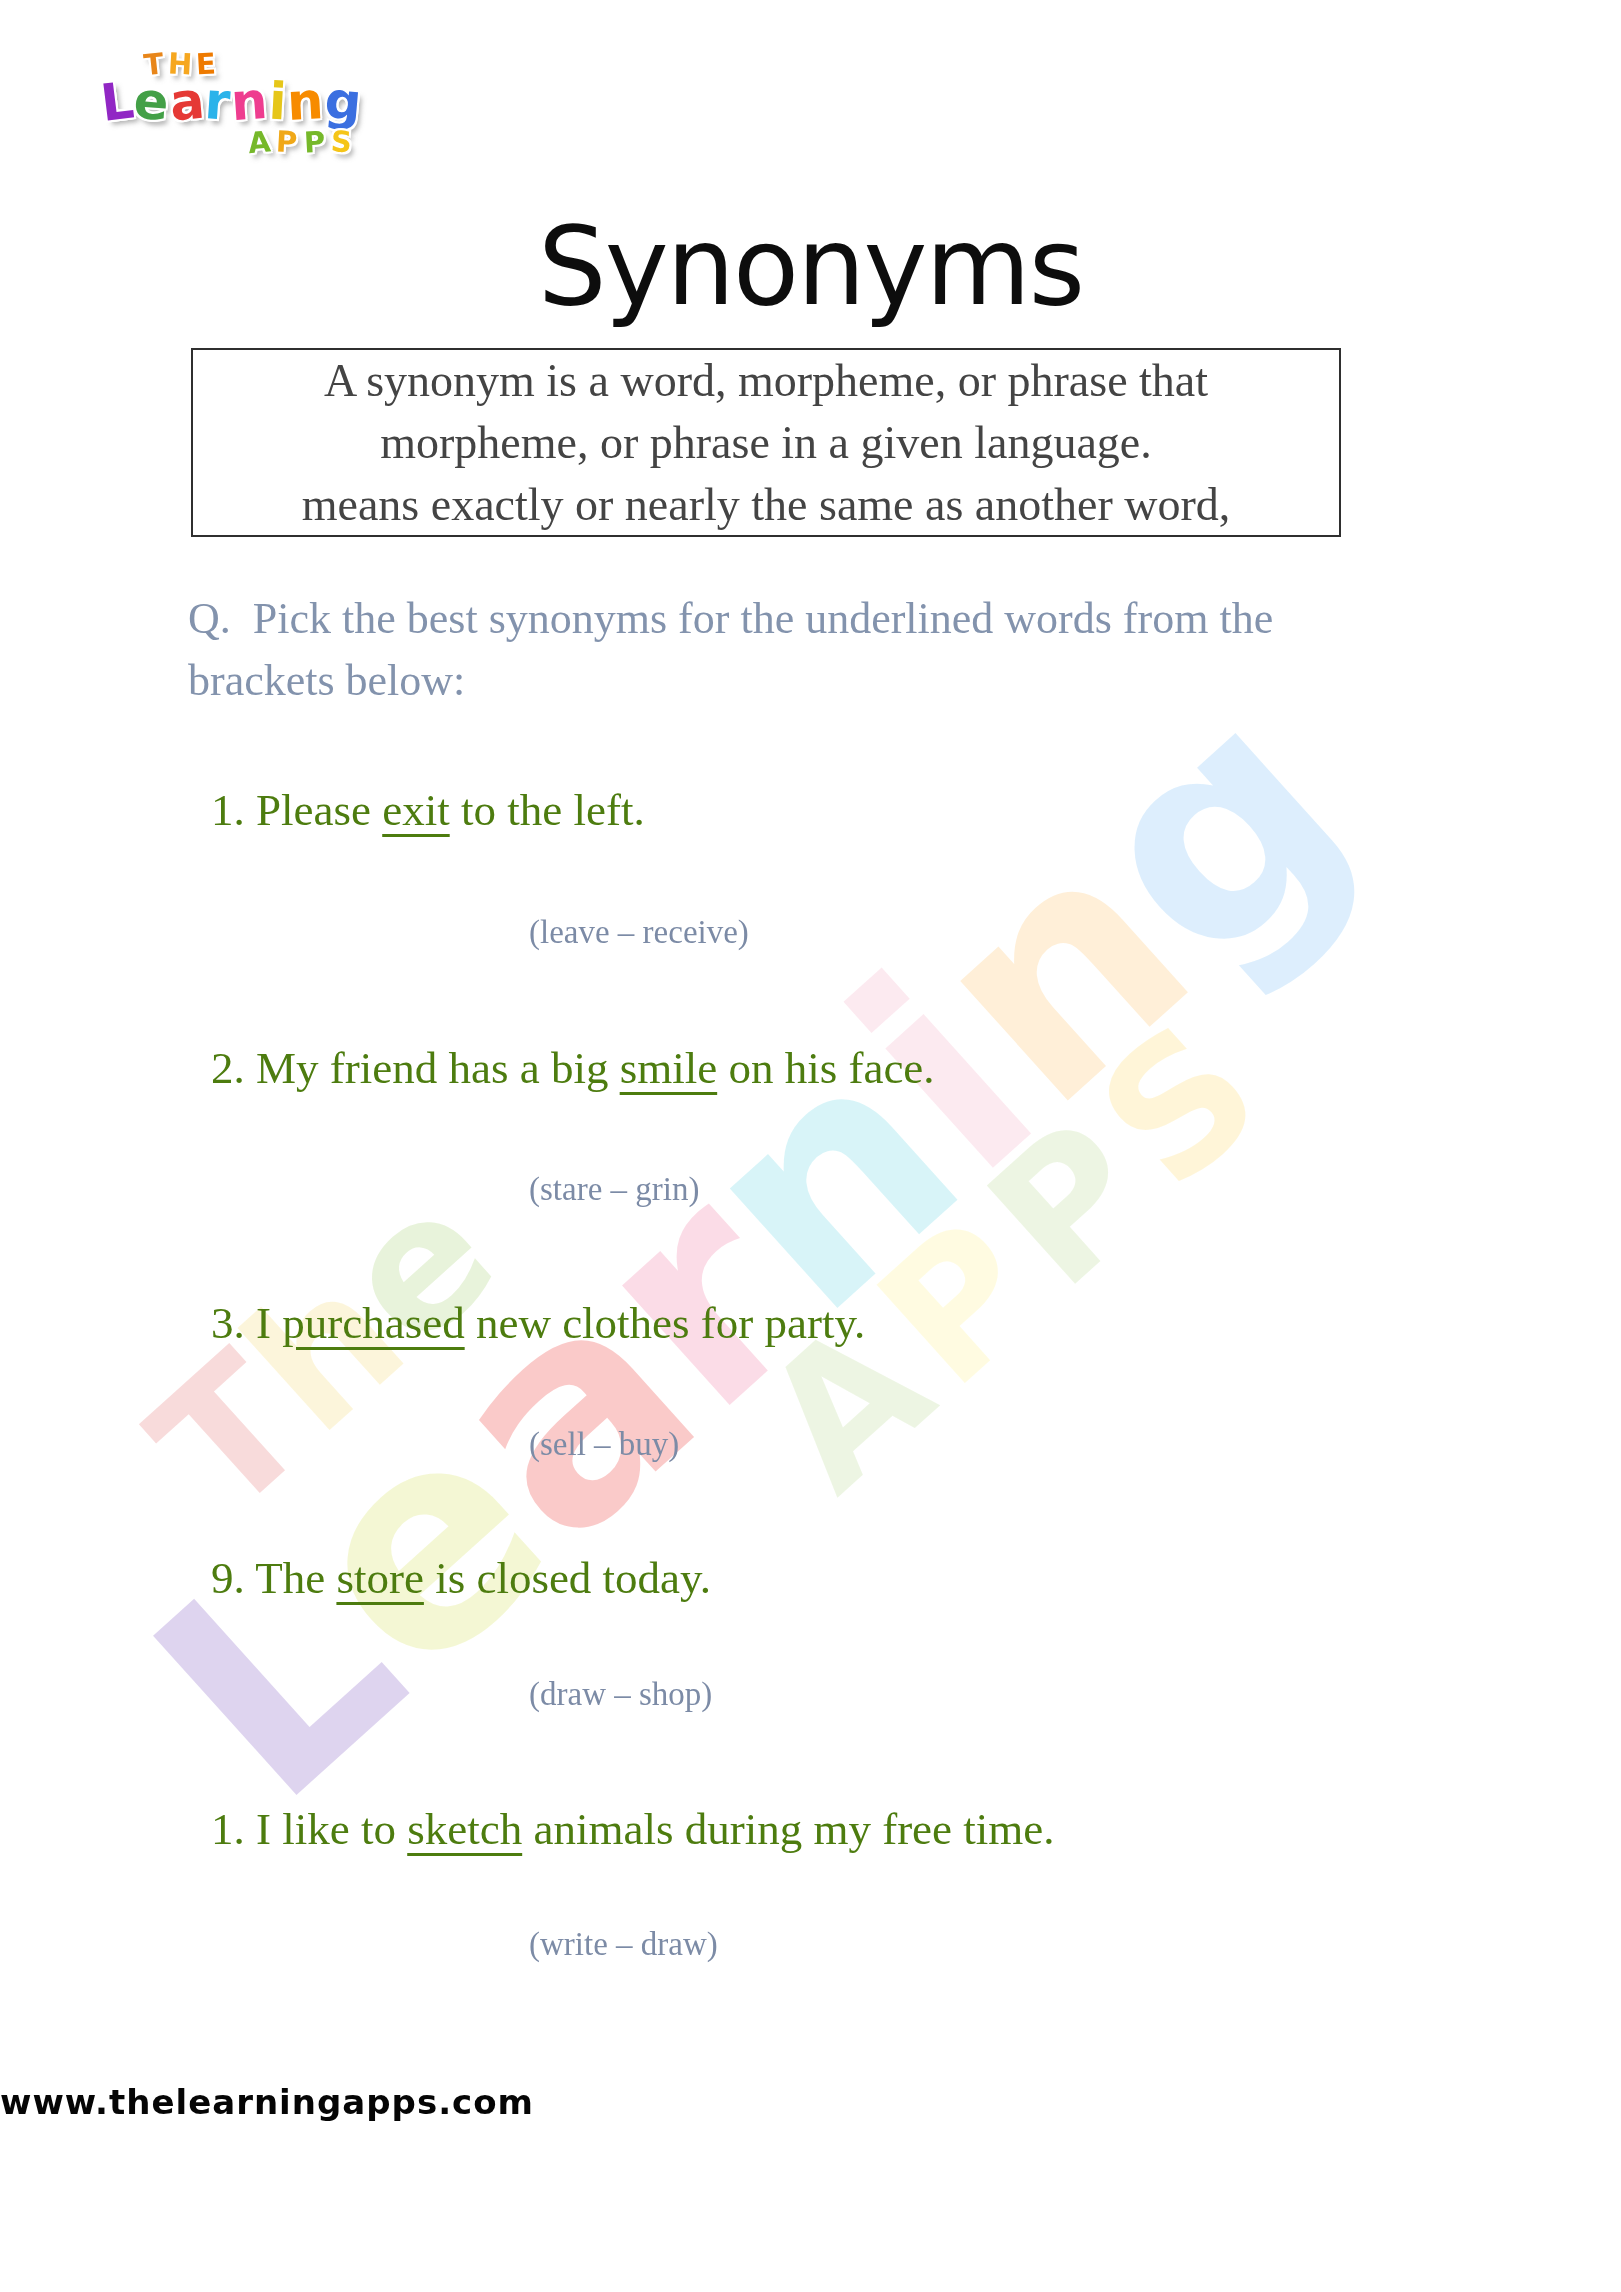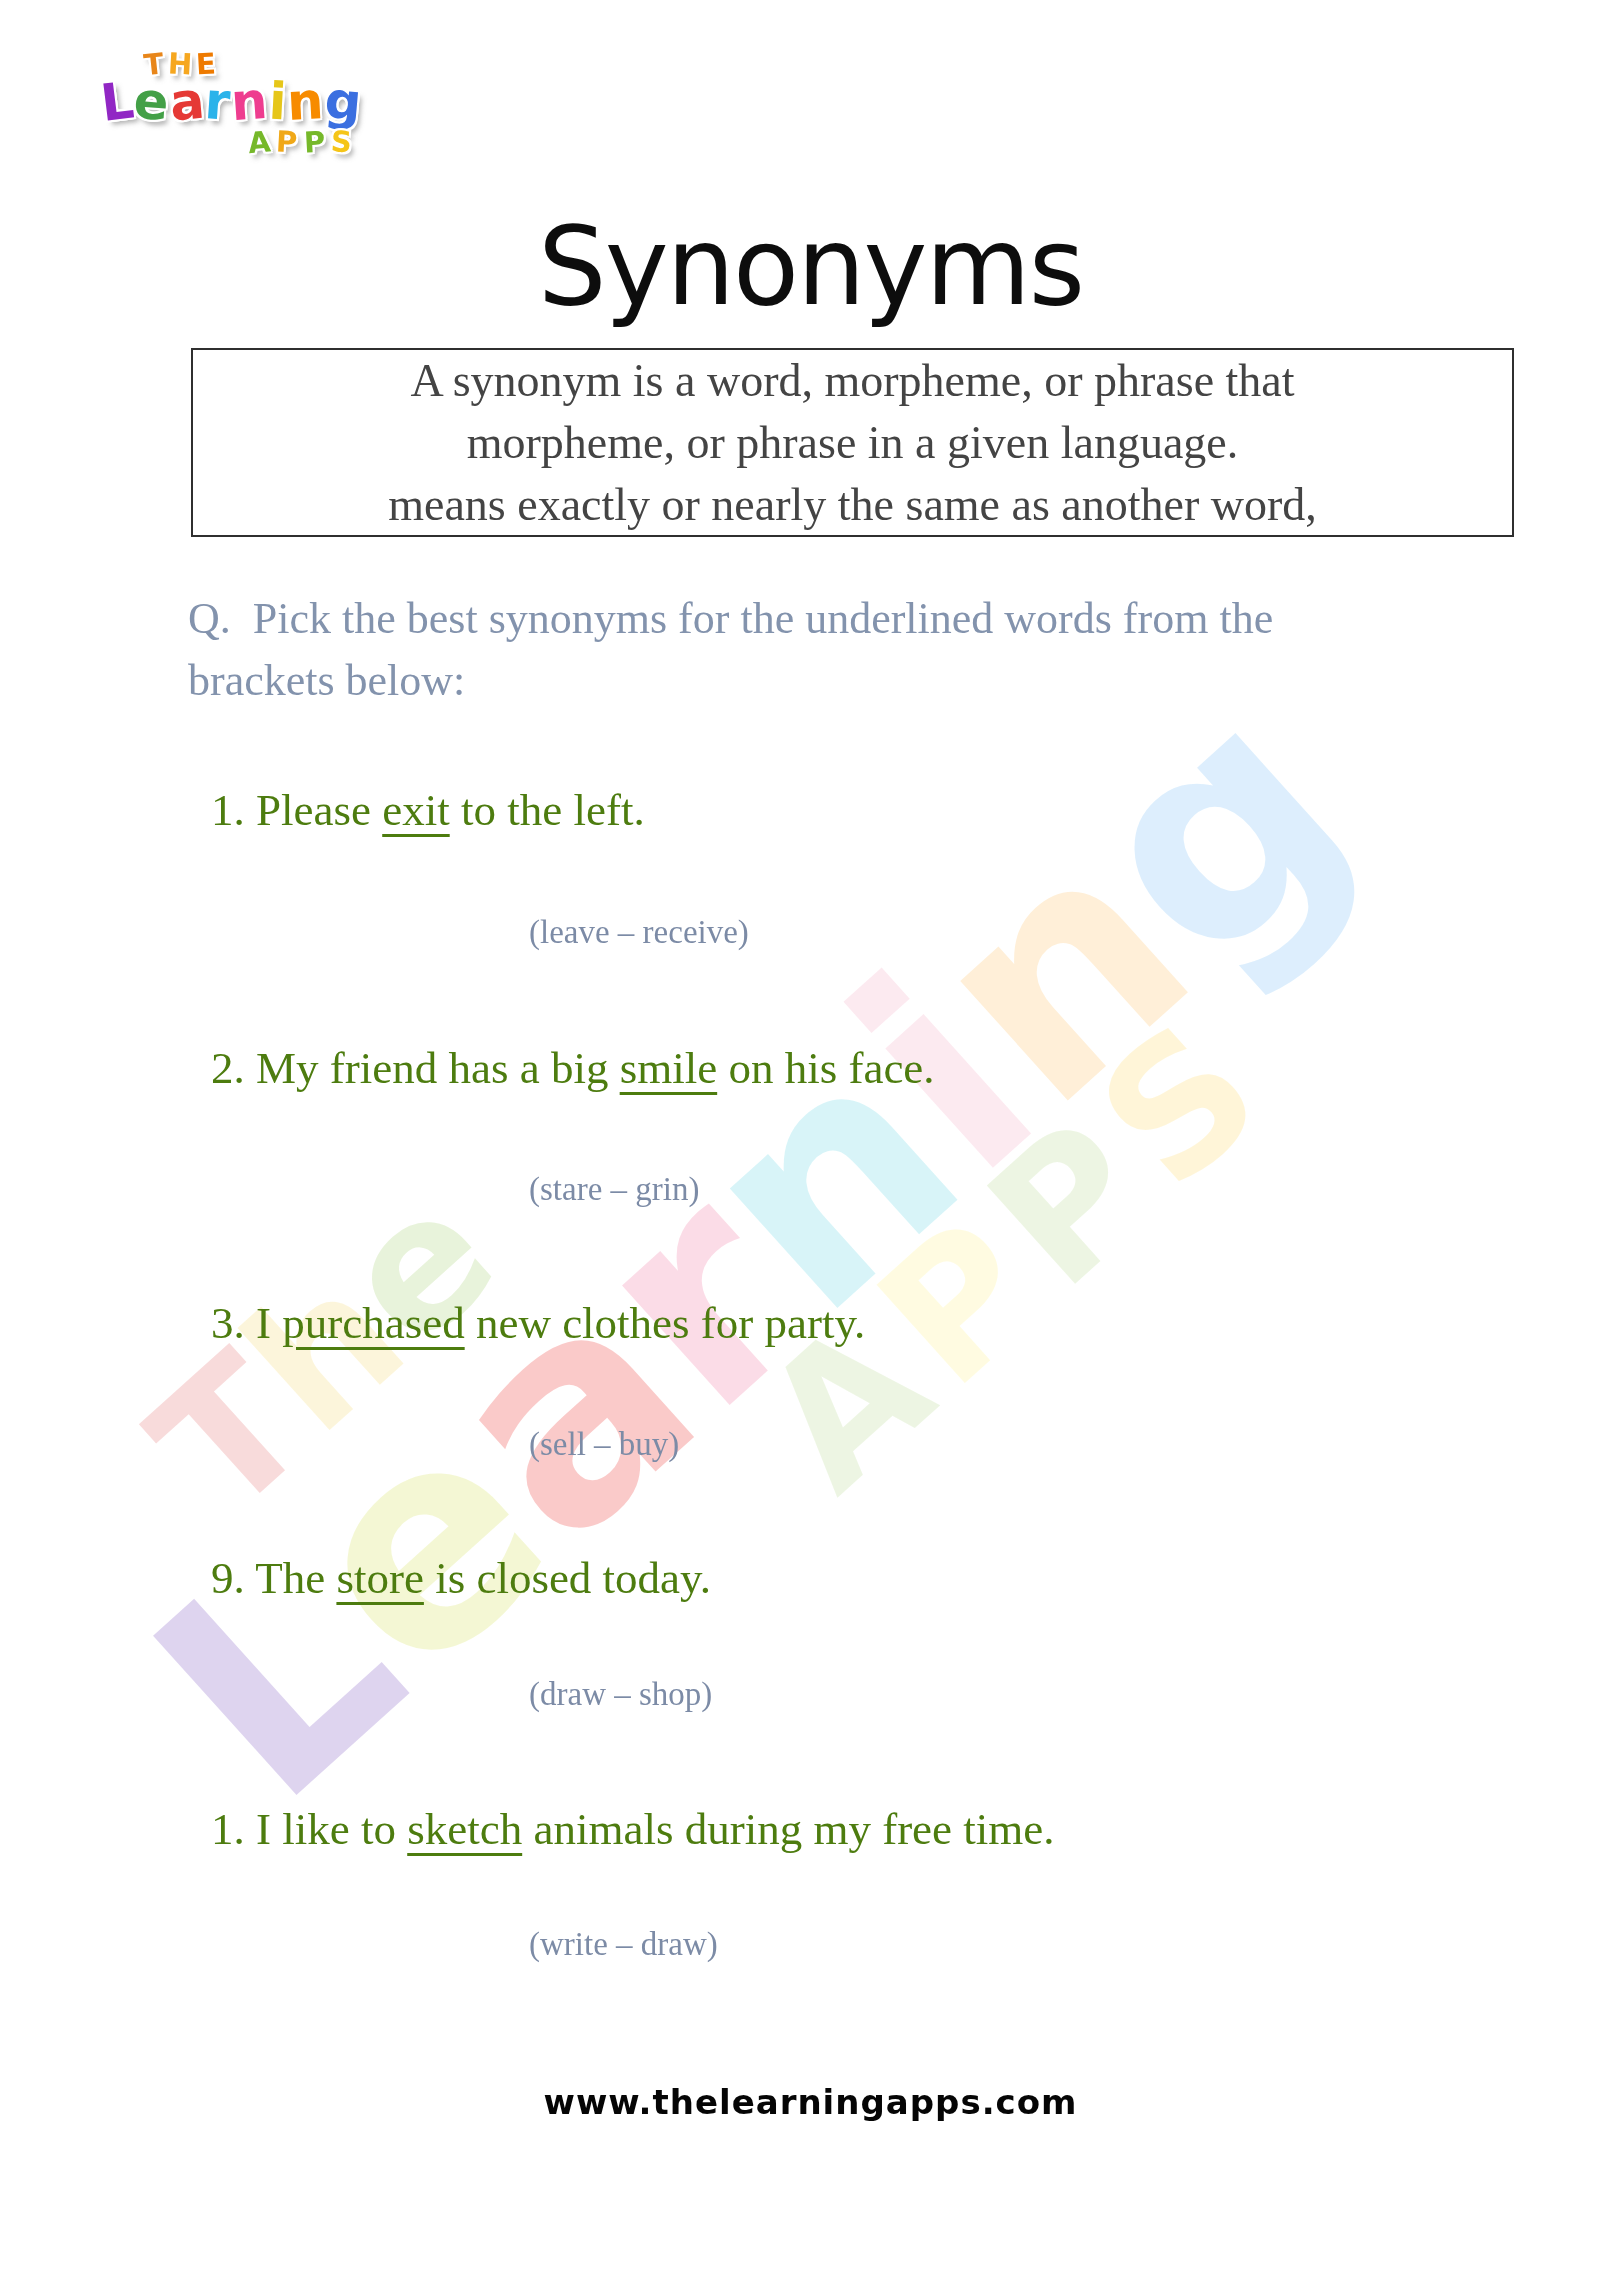--- a/index.html
+++ b/index.html
@@ -48,21 +48,21 @@
   .title{
     position:absolute;left:0;top:204px;width:100%;
     text-align:center;
     font-family:"DejaVu Sans", sans-serif;
     font-weight:normal;font-size:108px;letter-spacing:-2px;
     color:#0d0d0d;
   }
 
   
   .def-box{
-    position:absolute;left:191px;top:348px;width:1323px;height:189px;
+    position:absolute;left:191px;top:348px;width:1150px;height:189px;
     border:2px solid #2f2f2f;box-sizing:border-box;
     display:flex;flex-direction:column;justify-content:center;
     text-align:center;
     font-size:46px;line-height:62px;color:#444444;
     background:rgba(255,255,255,.55);
   }
 
   
   .prompt{
     position:absolute;left:188px;top:588px;width:1274px;
@@ -81,21 +81,21 @@
     text-underline-offset:8.8px;
   }
   .opt-line{
     position:absolute;left:529px;
     font-size:33px;color:#7c8ba6;white-space:pre;
   }
 
   
   .footer{
     position:absolute;left:0;top:2082px;width:100%;
-    text-align:center;
+    text-align:left;
     font-family:"DejaVu Sans", sans-serif;font-weight:bold;
     font-size:34px;letter-spacing:1px;color:#050505;
   }
 </style>
 </head>
 <body>
 
 <div class="page">
 
   <div class="watermark" aria-hidden="true">

